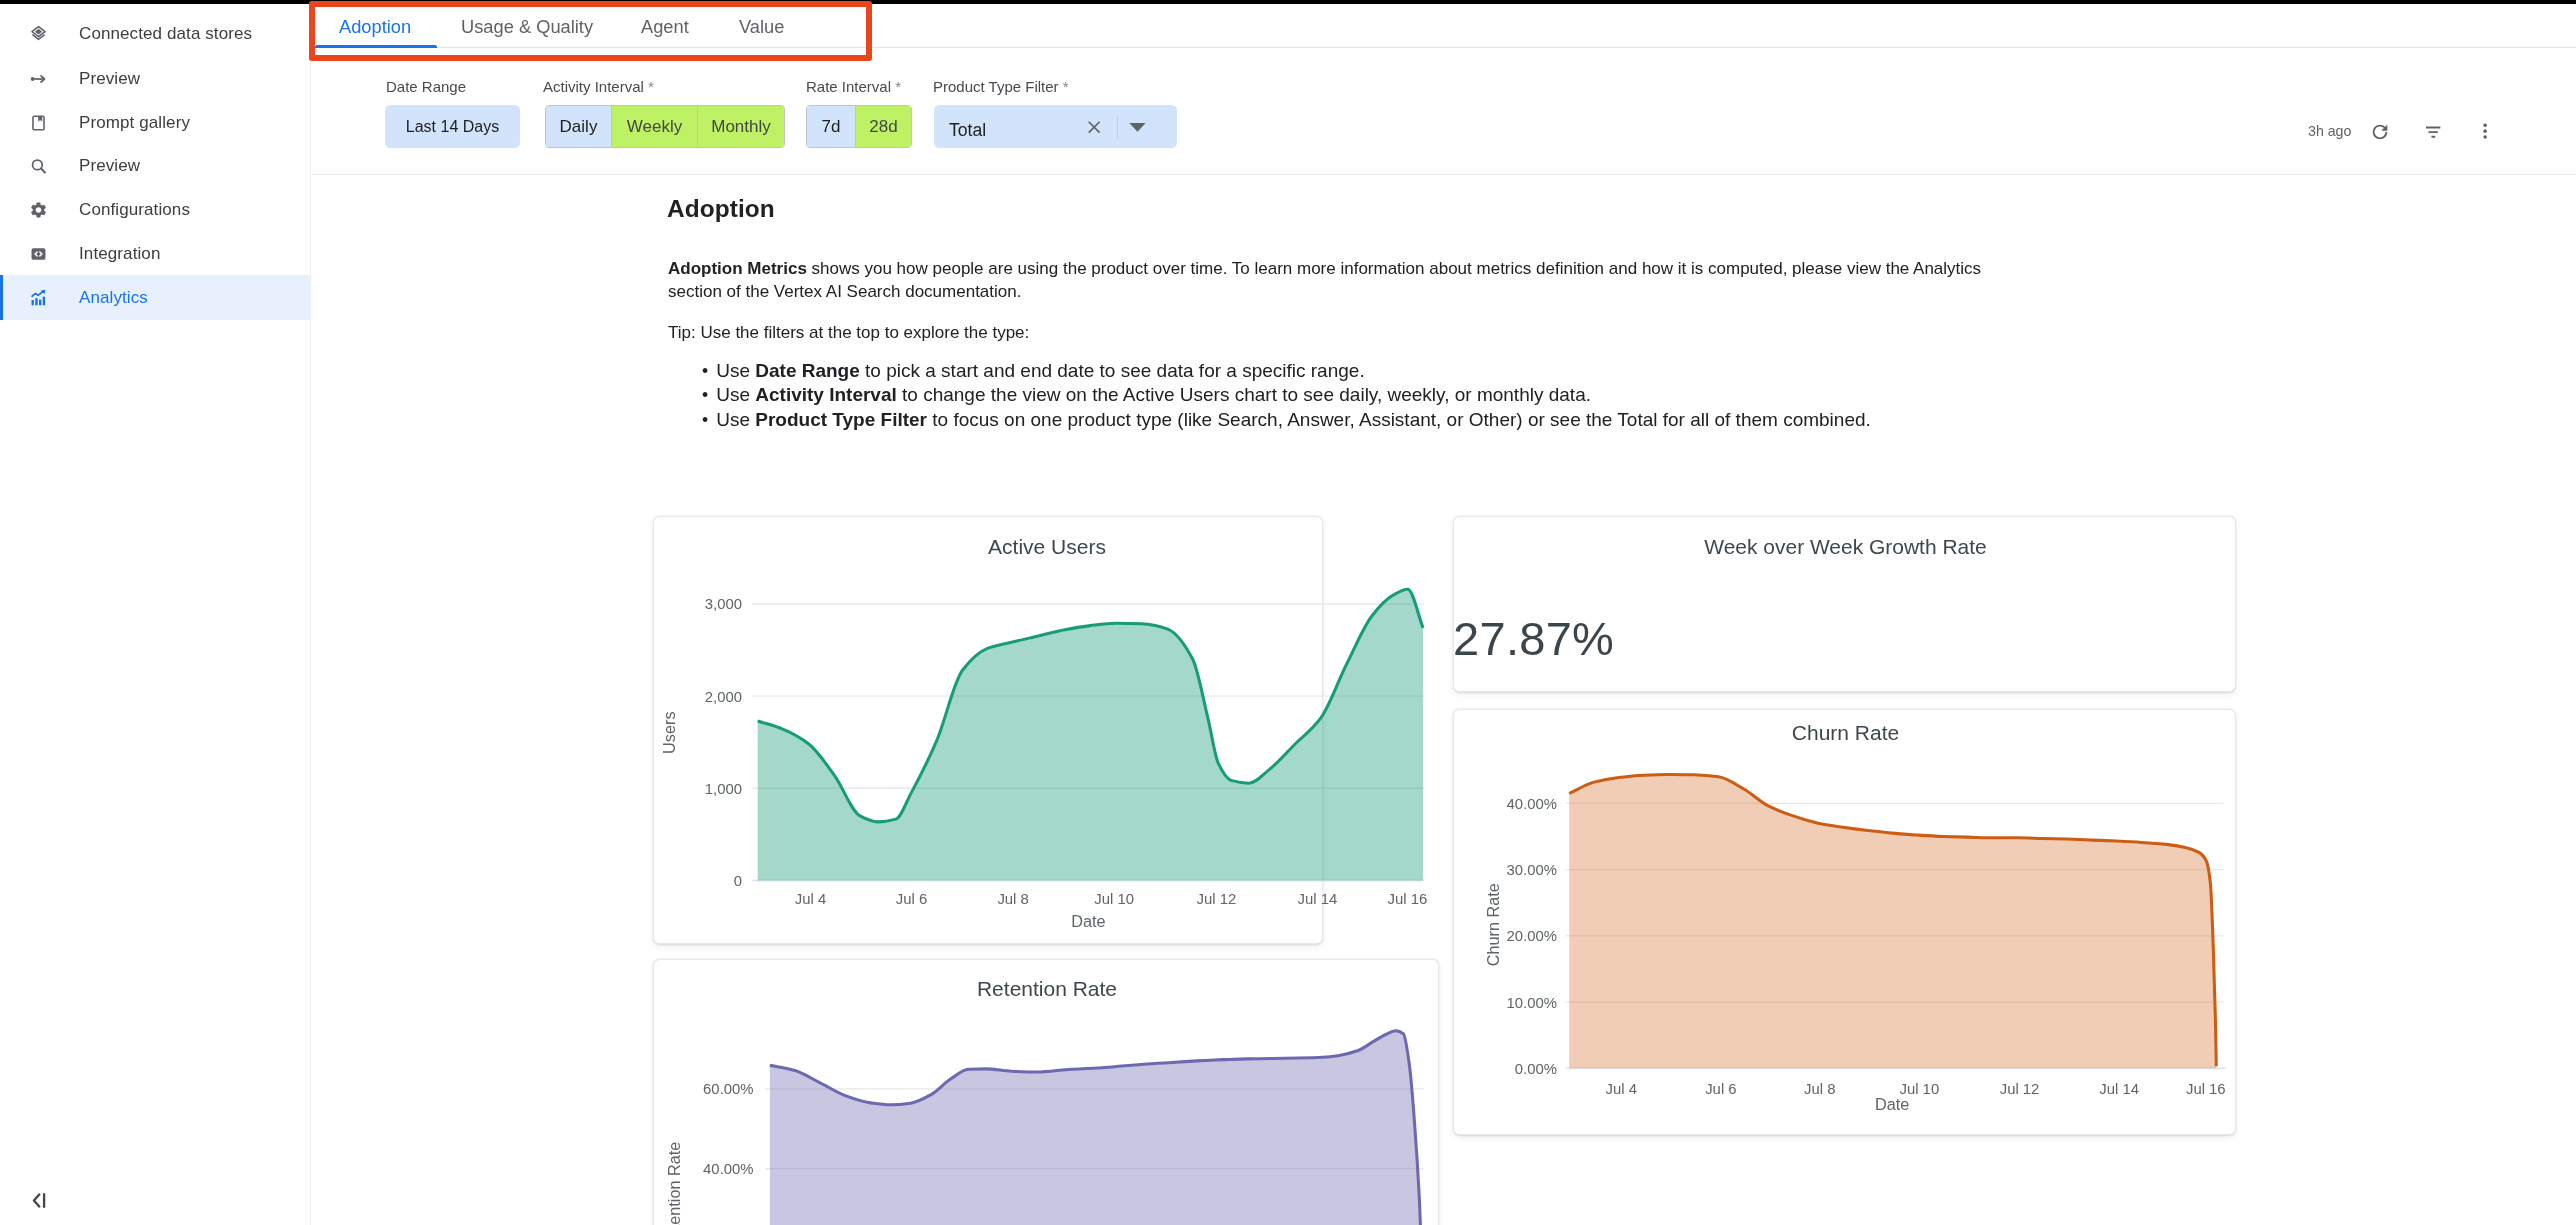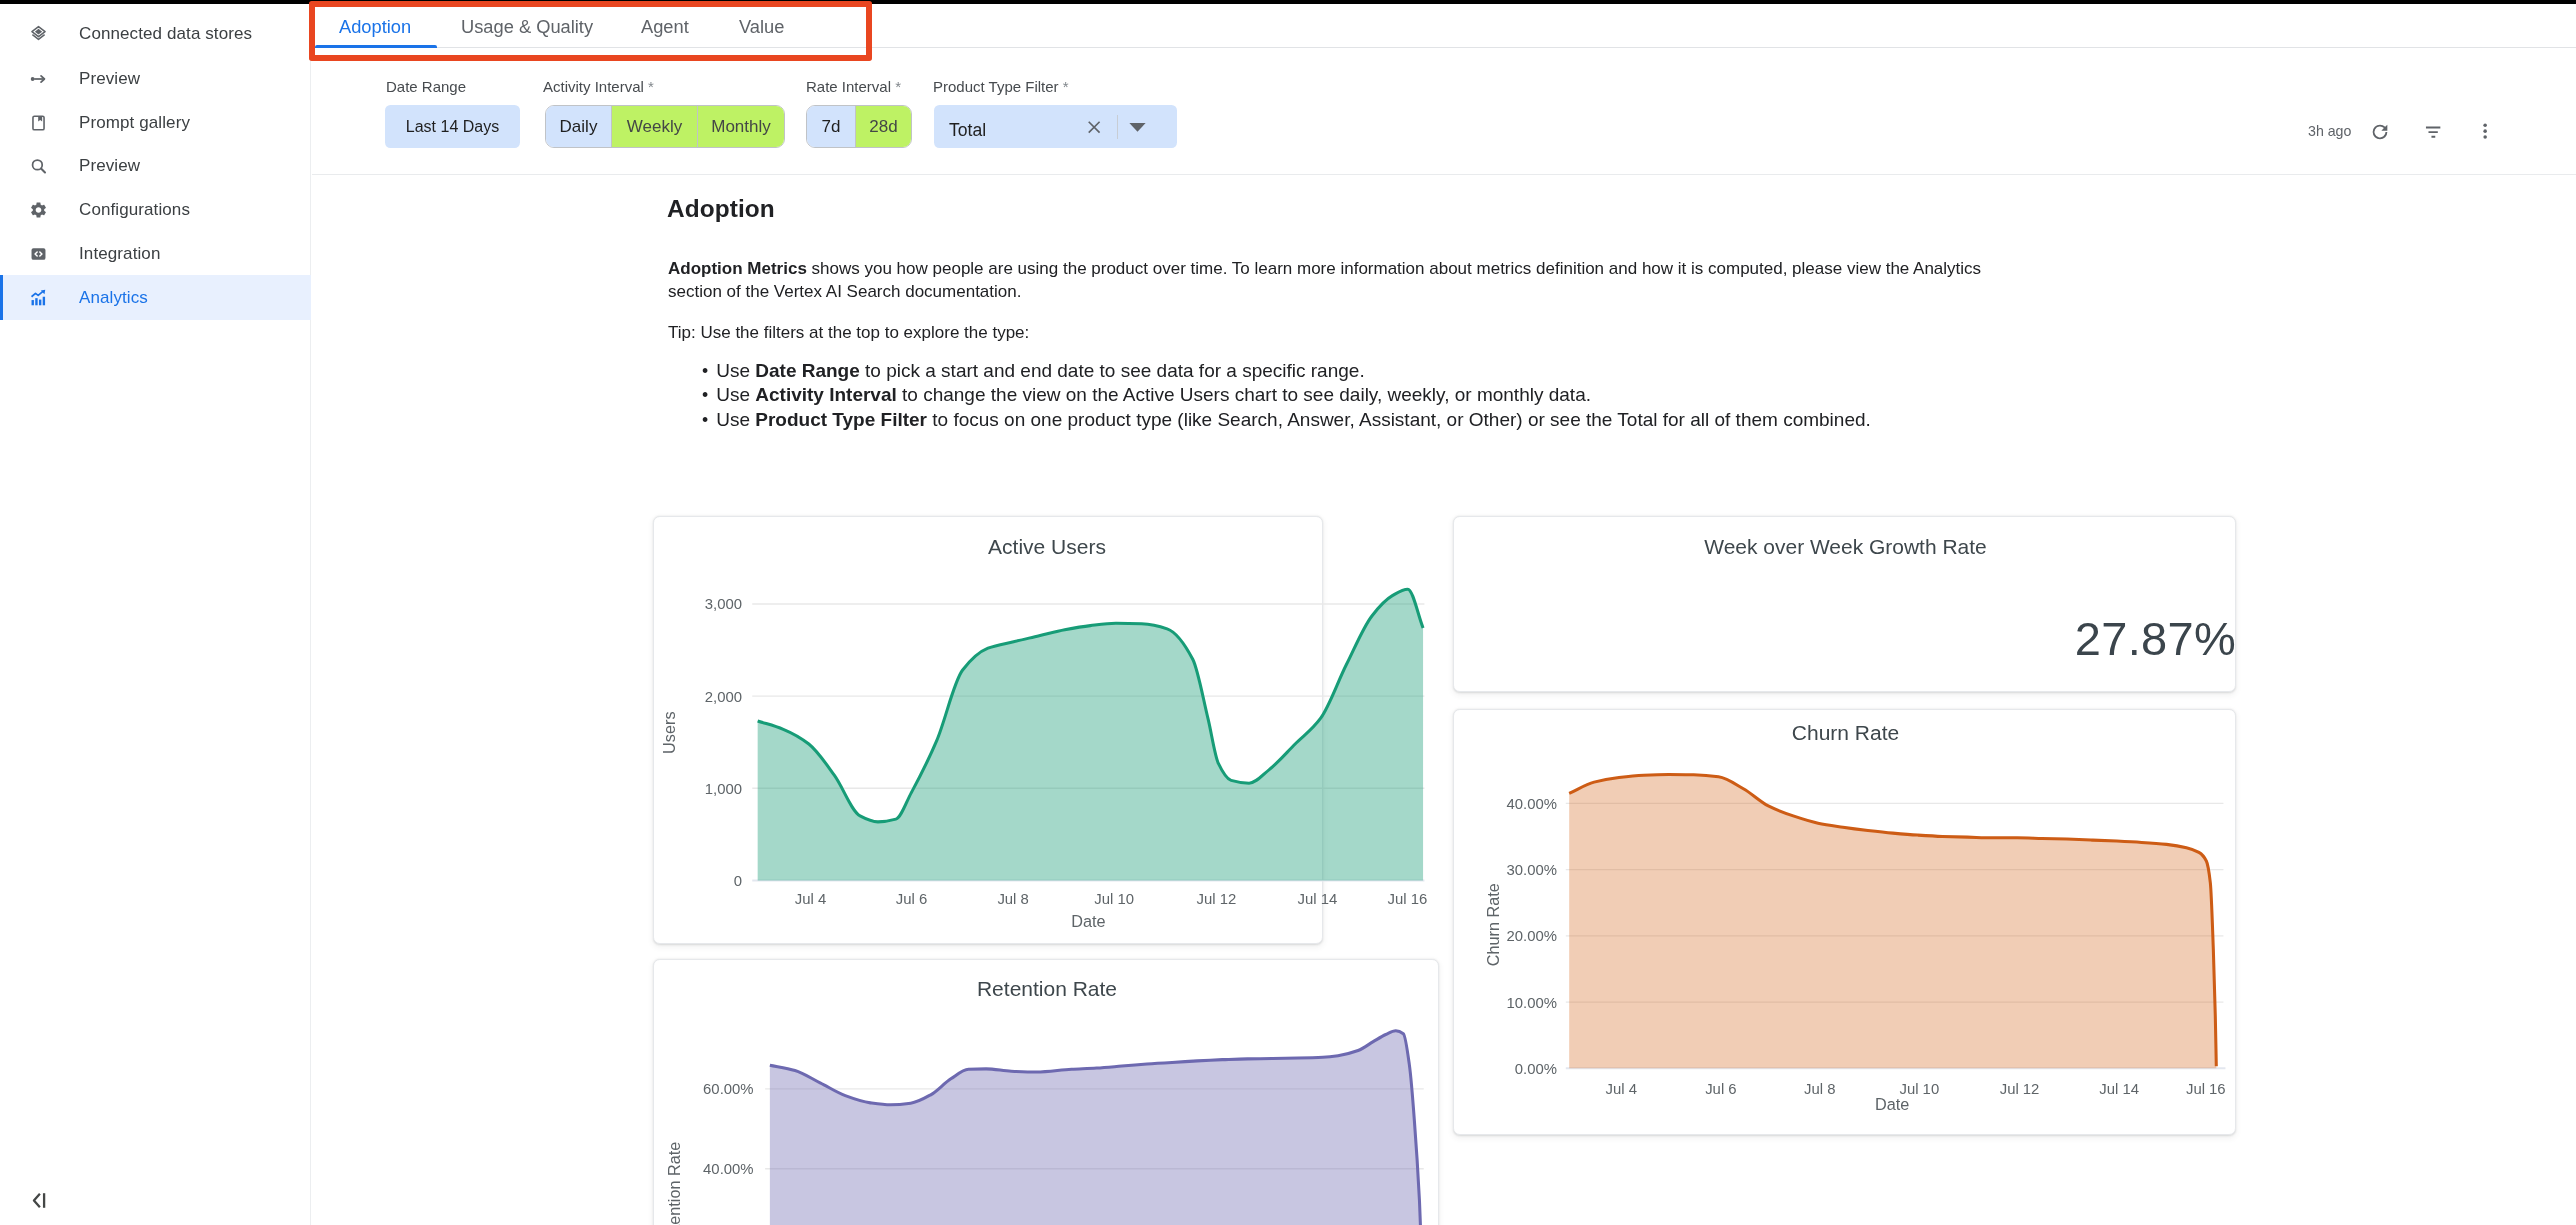--- a/index.html
+++ b/index.html
@@ -16,37 +16,37 @@
 #tabsbar{left:312px;top:4.1px;width:2264px;height:44px;background:#fff;border-bottom:1.4px solid #e1e3e6}
 .tab{position:absolute;top:15.6px;font-size:18.3px;font-weight:500;color:#5f6368;white-space:nowrap}
 .tab.on{color:#1a73e8}
 #underline{left:315px;top:45px;width:122px;height:2.7px;background:#1a73e8;border-radius:2px 2px 0 0}
 #redbox{left:309px;top:1.4px;width:563px;height:60px;border:6.1px solid #e94620;border-radius:2.7px;z-index:30}
 #filterbar{left:312px;top:48px;width:2264px;height:127px;background:#fff;border-bottom:1.4px solid #e9ebed}
 .flabel{position:absolute;top:78px;font-size:15px;color:#474b4f;white-space:nowrap}
 .flabel .ast{color:#80868b;margin-left:4.1px}
 .ctl{position:absolute;top:105px;height:43px}
 .chip{background:#d2e3fc;border-radius:5.4px;display:flex;align-items:center;justify-content:center;font-size:16px;color:#1f1f1f}
-.seg{display:flex;border:1.4px solid #c0c3c7;border-radius:9px;overflow:hidden}
+.seg{display:flex;border:1.4px solid #c0c3c7;border-radius:4px;overflow:hidden}
 .seg .s{display:flex;align-items:center;justify-content:center;font-size:17px;color:#444746;background:#bef264;height:100%}
 .seg .s.sel{background:#d2e3fc;color:#1f1f1f}
 .seg .s + .s{border-left:1.4px solid #c0c3c7}
 #combo{left:934px;width:243px;background:#d2e3fc;border-radius:5.4px}
 h1{position:absolute;left:667px;top:195px;font-size:24.4px;font-weight:700;color:#202124;letter-spacing:0.1px}
 .body-t{position:absolute;left:668px;font-size:17px;line-height:23px;color:#202124;white-space:nowrap}
 .bullets{position:absolute;left:702px;top:359px;font-size:19px;line-height:24.4px;color:#202124;white-space:nowrap}
 .bullets .d{display:inline-block;width:14.2px;font-size:17.6px}
 .card{position:absolute;background:#fff;border:1px solid #e6e8eb;border-radius:6.8px;box-shadow:0 0.7px 2px rgba(60,64,67,.14),0 2.7px 6.8px rgba(60,64,67,.08)}
 svg{overflow:visible}
 .ct{font-size:31px;fill:#3e474c}
 .ax{font-size:22px;fill:#5e6468}
 .at{font-size:24px;fill:#5e6468}
 .grid{stroke:#e8e8e8;stroke-width:2}
 .zero{stroke:#e3e7ef;stroke-width:3}
-#bignum{position:absolute;left:1453px;top:611px;width:783px;text-align:right;font-size:47px;color:#3b454c;letter-spacing:0.3px}
+#bignum{position:absolute;left:1453px;top:611px;width:783px;text-align:left;font-size:47px;color:#3b454c;letter-spacing:0.3px}
 </style></head>
 <body>
 <div id="page">
 <div id="topbar" class="abs"></div>
 <div id="tabsbar" class="abs"></div>
 <span class="tab on abs" style="left:339px">Adoption</span>
 <span class="tab abs" style="left:461px">Usage &amp; Quality</span>
 <span class="tab abs" style="left:641px">Agent</span>
 <span class="tab abs" style="left:739px">Value</span>
 <div id="underline" class="abs"></div>

